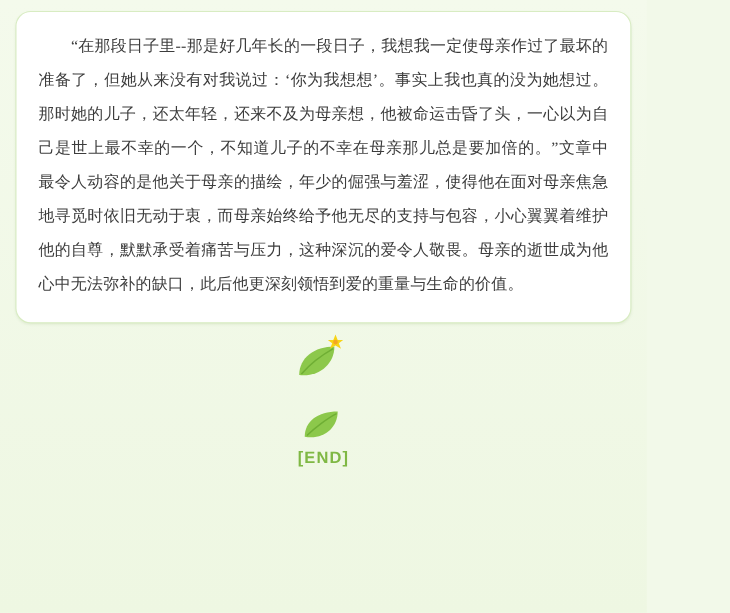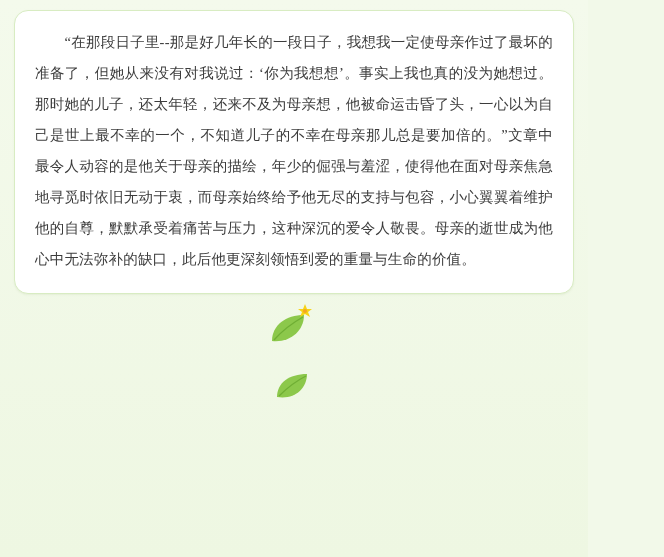--- a/index.html
+++ b/index.html
@@ -108,14 +108,17 @@
   </div>
 
 
   <div class="bottom-leaf">
     <svg width="46" height="34" viewBox="0 0 46 34" xmlns="http://www.w3.org/2000/svg">
       <path d="M6 29 C6 15, 18 6, 36 6 C36 21, 23 32, 6 29 Z" fill="#8cc84b"></path>
       <path d="M8 28 C15 21, 27 12, 35 8" stroke="#6fae34" stroke-width="1.3" fill="none"></path>
     </svg>
   </div>
 
+  <div class="end-wrap">
+    <span class="end-label">[END]</span>
+  </div>
 
 </div>
 
 </body></html>

